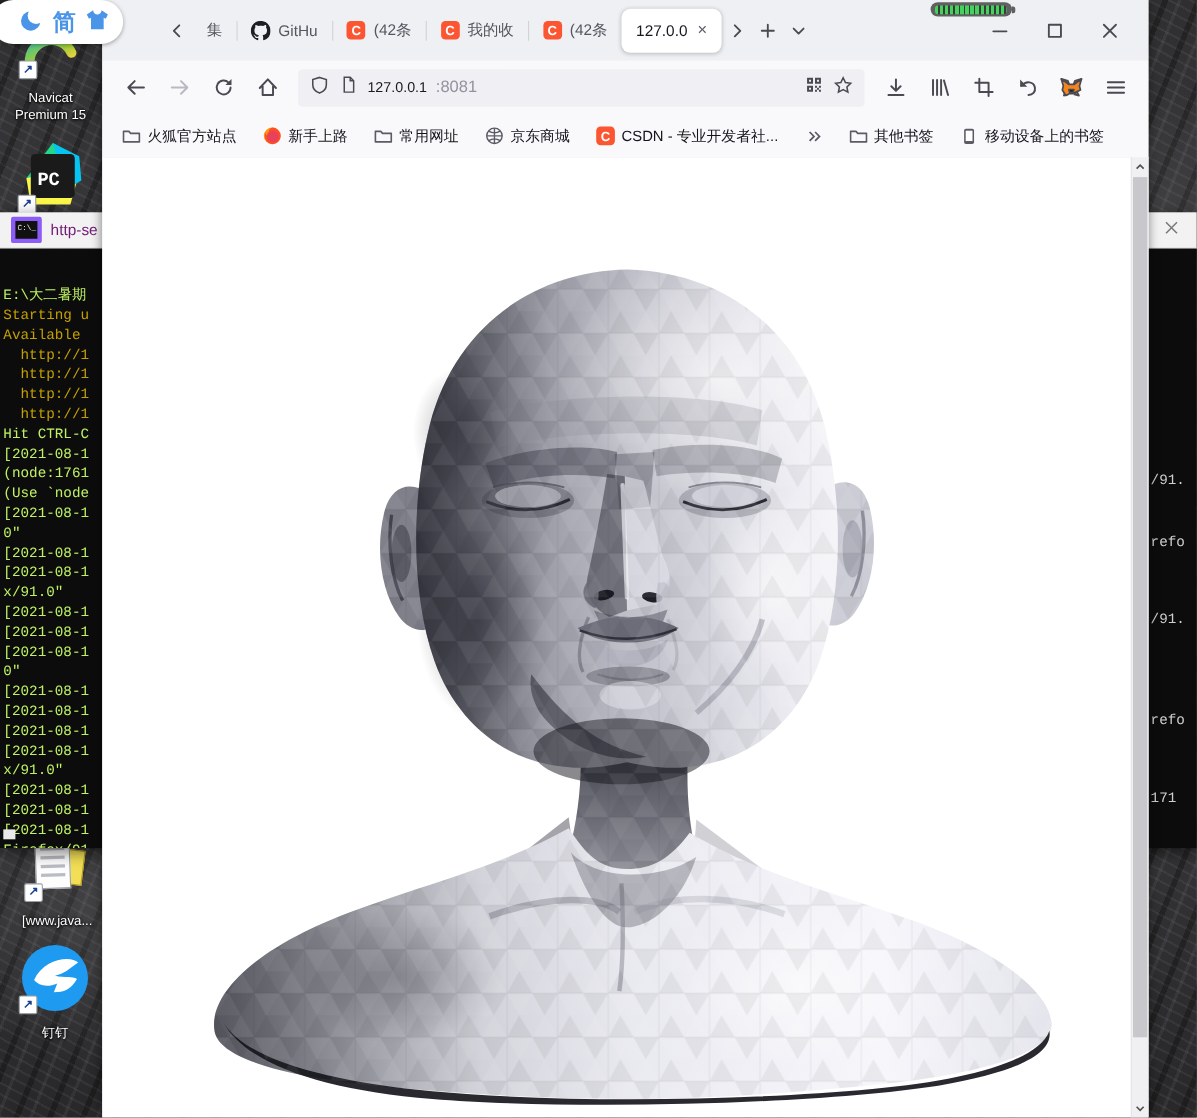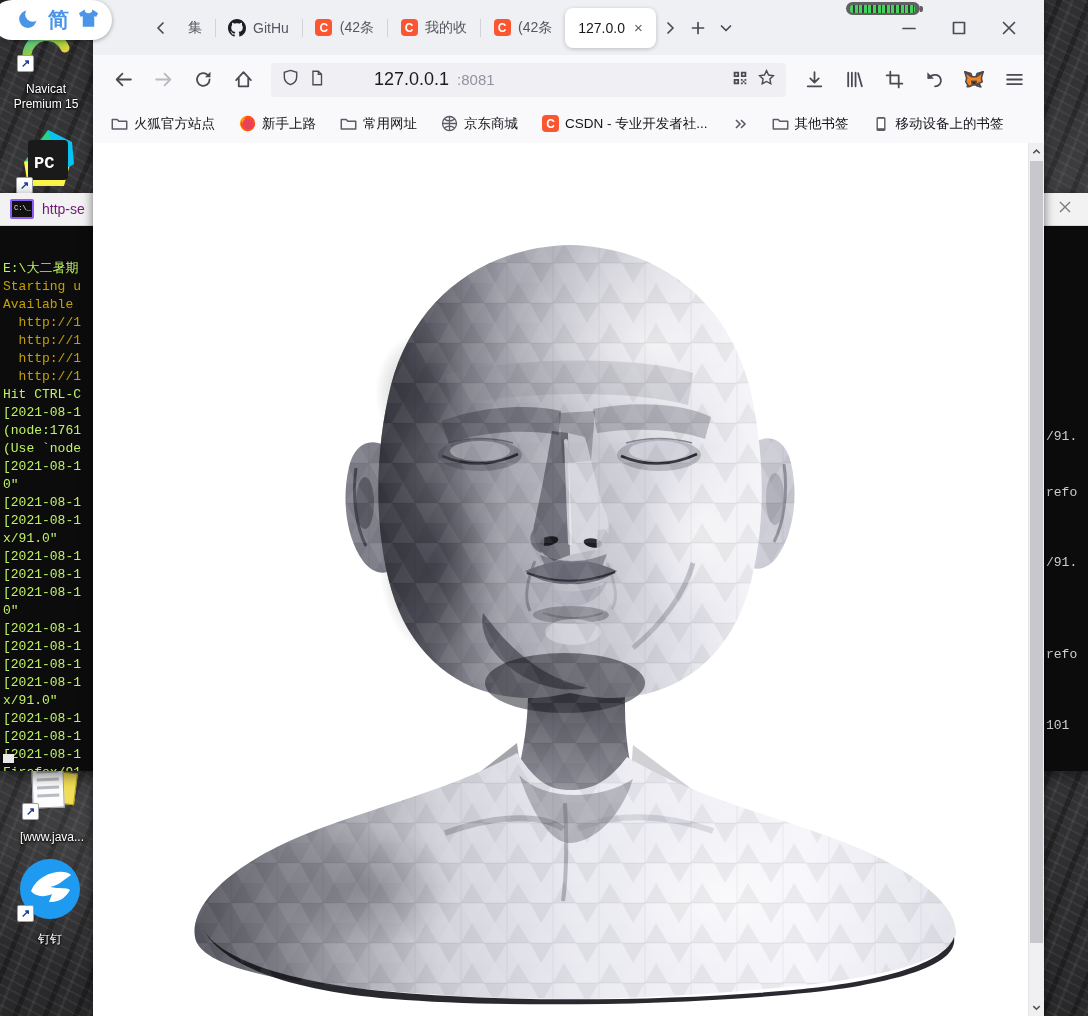--- a/index.html
+++ b/index.html
@@ -35,21 +35,21 @@
     border:1px solid #b09a20;transform:rotate(7deg);}
   .dingtalk{left:8px;top:858px;width:84px;}
   .ic-dd{position:relative;width:62px;height:62px;margin:0 auto;}
 
   
   .term{position:absolute;left:0;top:193px;width:1088px;height:578px;z-index:3;
     box-shadow:0 4px 14px rgba(0,0,0,.55);}
   .term-titlebar{height:32px;background:#f2f2f2;border-bottom:1px solid #d9d9d9;
     display:flex;align-items:center;padding:0 10px;gap:8px;}
   .term-ic{display:inline-block;background:#111;color:#eee;font-family:"Liberation Mono",monospace;
-    font-size:7px;line-height:8px;padding:3px 2px 2px 2px;border:2px solid #8b5cf6;border-radius:2px;width:16px;height:11px;}
+    font-size:7px;line-height:8px;padding:3px 2px 2px 2px;border:4px solid #8b5cf6;border-radius:2px;width:16px;height:11px;}
   .term-title{font-size:14px;color:#701a75;}
   .term-close{margin-left:auto;width:26px;text-align:center;}
   .term-body{position:relative;height:545px;background:#0c0c0c;overflow:hidden;
     font-family:"Liberation Mono",monospace;font-size:13px;}
   .term-lines{position:absolute;left:3px;top:4px;white-space:pre;}
   .tline{height:18px;line-height:18px;}
   .tline.w span{color:#bef264;}
   .tline.y span{color:#c4a000;}
   .term-cursor{position:absolute;left:3px;top:528px;width:11px;height:9px;background:#eaeaea;}
   .tfrag{position:absolute;left:1046px;color:#cfcfcf;height:18px;line-height:18px;}
@@ -79,21 +79,21 @@
   .wbtn{border:none;background:none;width:50px;height:40px;display:flex;align-items:center;justify-content:center;}
 
   .toolbar{height:49px;background:#f9f9fb;display:flex;align-items:center;padding:0 12px;gap:4px;}
   .nbtn{border:none;background:none;width:36px;height:34px;display:flex;align-items:center;
     justify-content:center;border-radius:4px;padding:0;}
   .nbtn.dis svg{stroke:#b9b9c2;}
   .nbtn .fill{fill:#4a4a52;stroke:none;}
   .urlbar{flex:1;height:34px;background:#f0f0f4;border-radius:4px;display:flex;align-items:center;
     padding:0 10px;gap:8px;margin:0 6px;}
   .urlbar svg{stroke:#4a4a52;fill:none;stroke-width:1.5;}
-  .url-text{font-size:18px;color:#1b1b22;margin-left:40px;}
+  .url-text{font-size:13px;color:#1b1b22;}
   .url-port{font-size:15px;color:#9292a0;text-align:right;}
   .url-spacer{flex:1;}
   .qr g{fill:#4a4a52;stroke:none;}
 
   .bmbar{height:39px;background:#f9f9fb;border-bottom:1px solid #dcdce2;display:flex;
     align-items:center;padding:0 18px;gap:24px;}
   .bm{display:flex;align-items:center;gap:6px;font-size:13.5px;color:#15141a;white-space:nowrap;}
   .bmicon{display:inline-flex;width:17px;height:17px;align-items:center;justify-content:center;}
   .bm-over{display:flex;align-items:center;}
 
@@ -191,21 +191,21 @@
     </div>
     <div class="term-body">
       <div class="term-lines">
         <div class="tline w"><span>E:\大二暑期</span></div><div class="tline y"><span>Starting u</span></div><div class="tline y"><span>Available</span></div><div class="tline y"><span>  http://1</span></div><div class="tline y"><span>  http://1</span></div><div class="tline y"><span>  http://1</span></div><div class="tline y"><span>  http://1</span></div><div class="tline w"><span>Hit CTRL-C</span></div><div class="tline w"><span>[2021-08-1</span></div><div class="tline w"><span>(node:1761</span></div><div class="tline w"><span>(Use `node</span></div><div class="tline w"><span>[2021-08-1</span></div><div class="tline w"><span>0″</span></div><div class="tline w"><span>[2021-08-1</span></div><div class="tline w"><span>[2021-08-1</span></div><div class="tline w"><span>x/91.0″</span></div><div class="tline w"><span>[2021-08-1</span></div><div class="tline w"><span>[2021-08-1</span></div><div class="tline w"><span>[2021-08-1</span></div><div class="tline w"><span>0″</span></div><div class="tline w"><span>[2021-08-1</span></div><div class="tline w"><span>[2021-08-1</span></div><div class="tline w"><span>[2021-08-1</span></div><div class="tline w"><span>[2021-08-1</span></div><div class="tline w"><span>x/91.0″</span></div><div class="tline w"><span>[2021-08-1</span></div><div class="tline w"><span>[2021-08-1</span></div><div class="tline w"><span>[2021-08-1</span></div><div class="tline w"><span>Firefox/91</span></div>
       </div>
       <span class="term-cursor"></span>
       <div class="tfrag" style="top: 202px;"><span>/91.</span></div>
         <div class="tfrag" style="top: 258px;"><span>refo</span></div>
         <div class="tfrag" style="top: 328px;"><span>/91.</span></div>
         <div class="tfrag" style="top: 420px;"><span>refo</span></div>
-        <div class="tfrag" style="top: 491px;"><span>101</span></div>
+        <div class="tfrag" style="top: 491px;"><span>171</span></div>
     </div>
   </div>
 
   <div class="ff">
     <div class="tabbar">
       <span class="lead"></span>
       <button class="tbtn">
         <svg width="16" height="16" viewBox="0 0 16 16">
             <path d="M10 3 5 8l5 5"></path>
           </svg>

